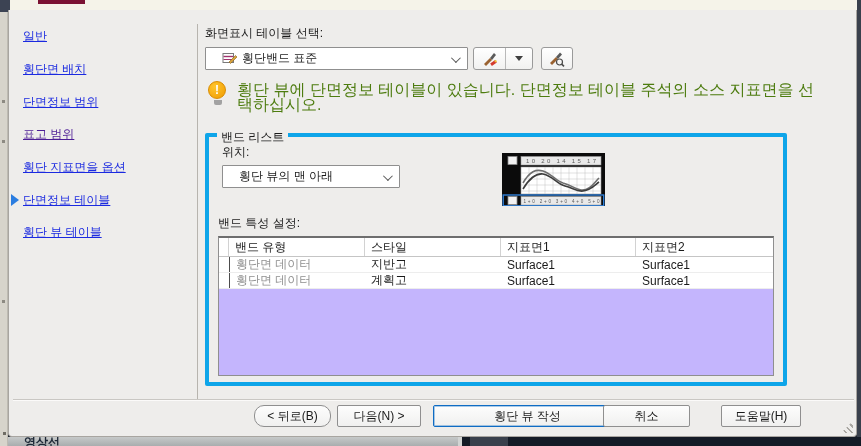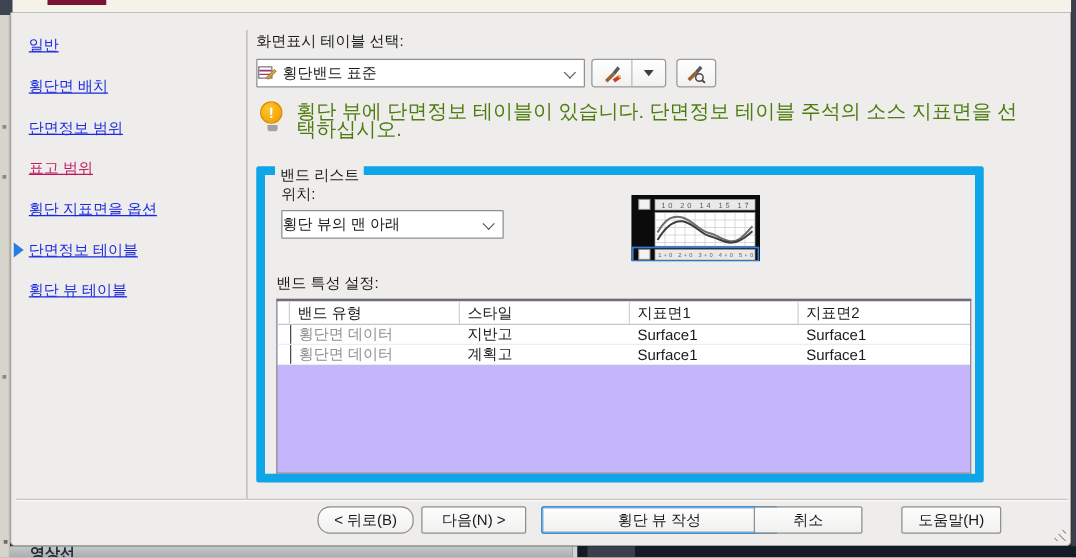--- a/index.html
+++ b/index.html
@@ -31,31 +31,31 @@
     position:absolute; left:8px; top:10px; width:849px; height:427px;
     background:#eeedeb;
     border:1px solid #a8a5a0; border-top:none;
     border-radius:0 0 4px 4px;
   }
 
   
   .nav-sep { position:absolute; left:188px; top:14px; width:1px; height:376px; background:#b7b4ae; }
   .nav-item { position:absolute; left:14px; height:16px; white-space:nowrap; cursor:pointer; }
   .nav-link { color:#1b2ae0; text-decoration:underline; }
-  .nav-visited { color:#be185d; text-decoration:underline; }
+  .nav-visited { color:#4c1d95; text-decoration:underline; }
   .nav-current { color:#1b2ae0; text-decoration:underline; }
   .nav-arrow { position:absolute; left:-12px; top:2px; width:0; height:0;
                border-left:8px solid #2a7de0; border-top:6px solid transparent; border-bottom:6px solid transparent; }
 
   
   .lbl { position:absolute; white-space:nowrap; color:#1a1a1a; }
 
   
   .combo { position:absolute; height:23px; background:#fff; border:1px solid #8f8f8f; border-radius:1px;
-           display:flex; align-items:center; padding-left:0; cursor:pointer; }
+           display:flex; align-items:center; padding-left:16px; cursor:pointer; }
   .combo .chev { position:absolute; right:9px; top:8px; width:7px; height:7px;
                  border-right:1.6px solid #5a5a5a; border-bottom:1.6px solid #5a5a5a;
                  transform:rotate(45deg) translateY(-2px); }
   .combo-text { white-space:nowrap; overflow:hidden; }
 
   
   .tool-btn { position:absolute; height:23px; background:linear-gradient(#ffffff,#f1f1f0); border:1px solid #9a9a9a;
               border-radius:3px; display:flex; align-items:center; cursor:pointer; }
   .split-left { width:32px; height:100%; display:flex; align-items:center; justify-content:center; }
   .split-right { width:27px; height:100%; border-left:1px solid #b9b9b9; display:flex; align-items:center; justify-content:center; }
@@ -65,21 +65,21 @@
   .warn-icon { position:absolute; width:20px; height:28px; }
   .warn-circle { width:18px; height:18px; border-radius:50%;
                  background:radial-gradient(circle at 35% 30%, #ffc52d, #f09b00);
                  border:1px solid #d98c00; color:#fff; font-weight:bold; font-size:12px;
                  display:flex; align-items:center; justify-content:center; }
   .warn-base { width:8px; height:5px; background:#a2a2a2; margin:1px auto 0; border-radius:0 0 2px 2px; }
   .warn-text { position:absolute; width:588px; line-height:15px; font-size:16px; color:#4d7c0f; word-break:break-all; }
 
   
   .groupbox { position:absolute; left:196px; top:123px; width:582px; height:253px;
-              border:7px solid #0ea5e9; border-radius:2px; }
+              border:4px solid #0ea5e9; border-radius:2px; }
   .groupbox-legend { position:absolute; left:8px; top:-8px; background:#eeedeb; padding:0 4px; font-size:12px; }
 
   
   .preview { position:absolute; left:293px; top:16px; width:103px; height:53px; }
 
   
   .band-table { position:absolute; left:9px; top:99px; width:556px; height:140px; background:#c4b5fd;
                 border:1px solid #8f8f8f; border-top:2px solid #6e6e6e; overflow:hidden; }
   .trow { display:flex; width:100%; }
   .thead { height:19px; border-bottom:1px solid #c5c5c5; background:#fff; }

